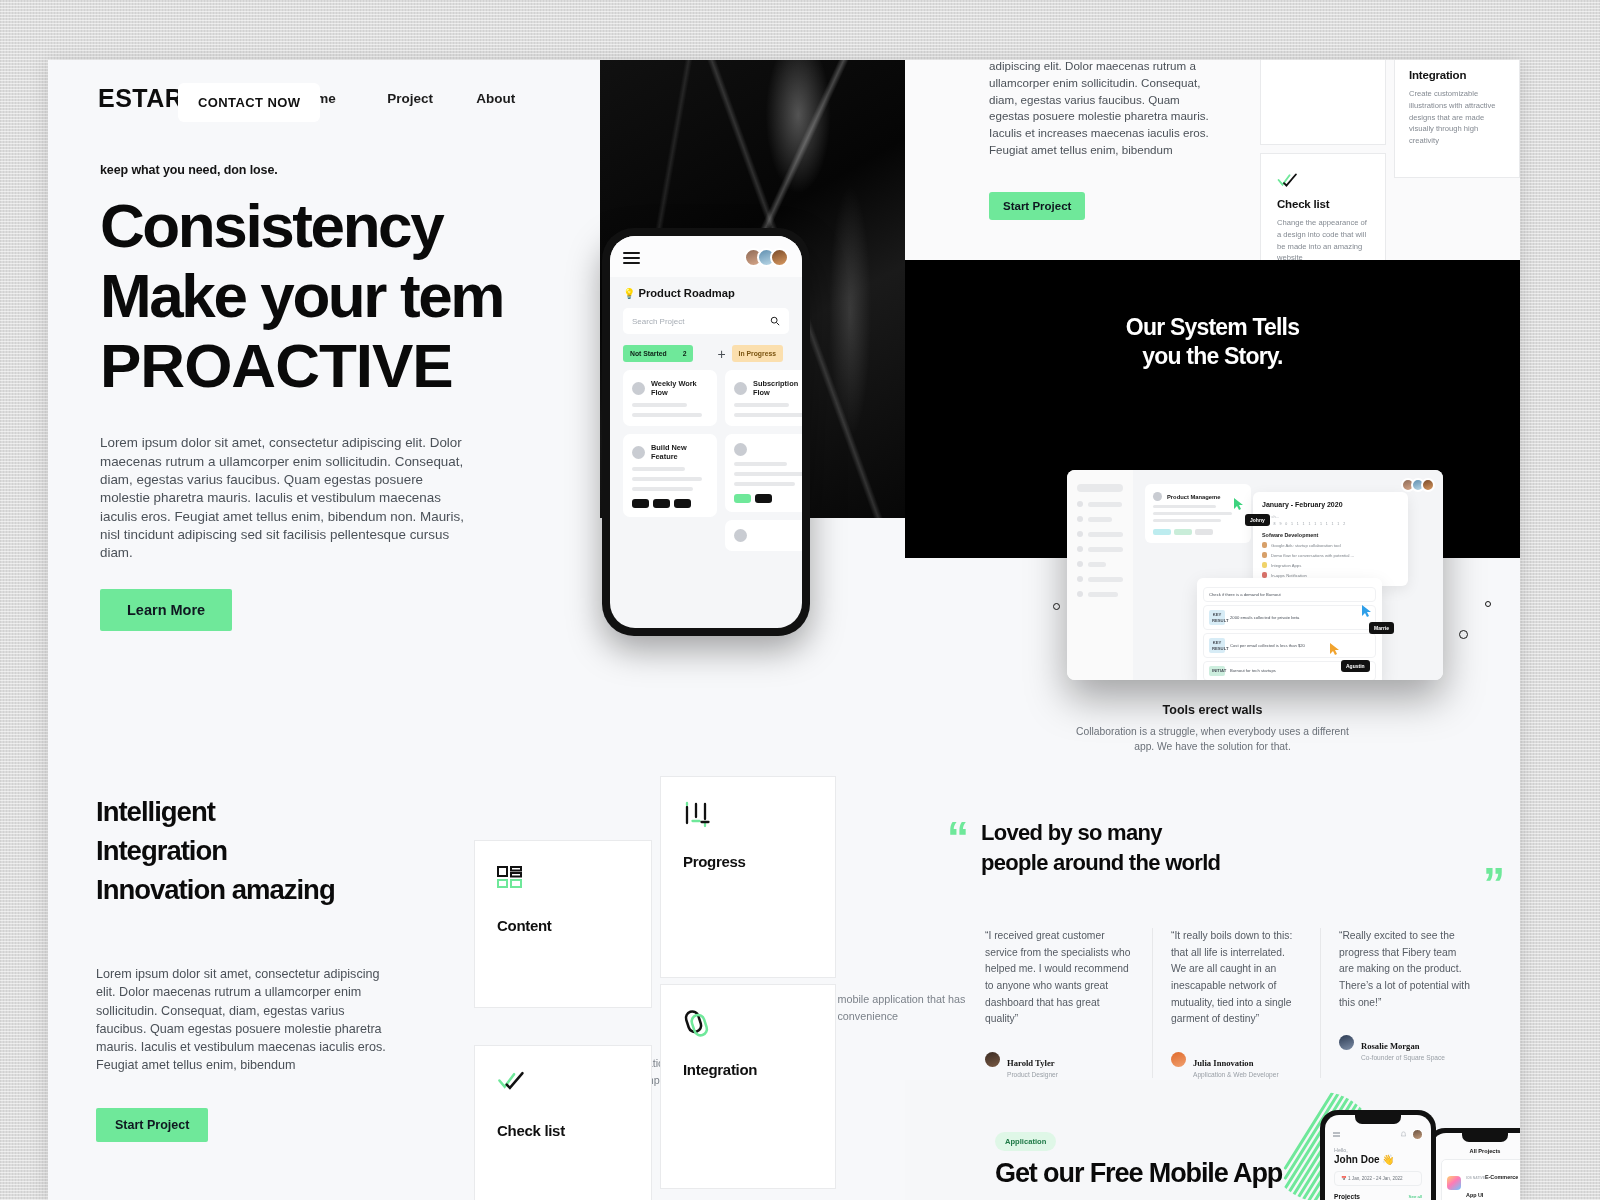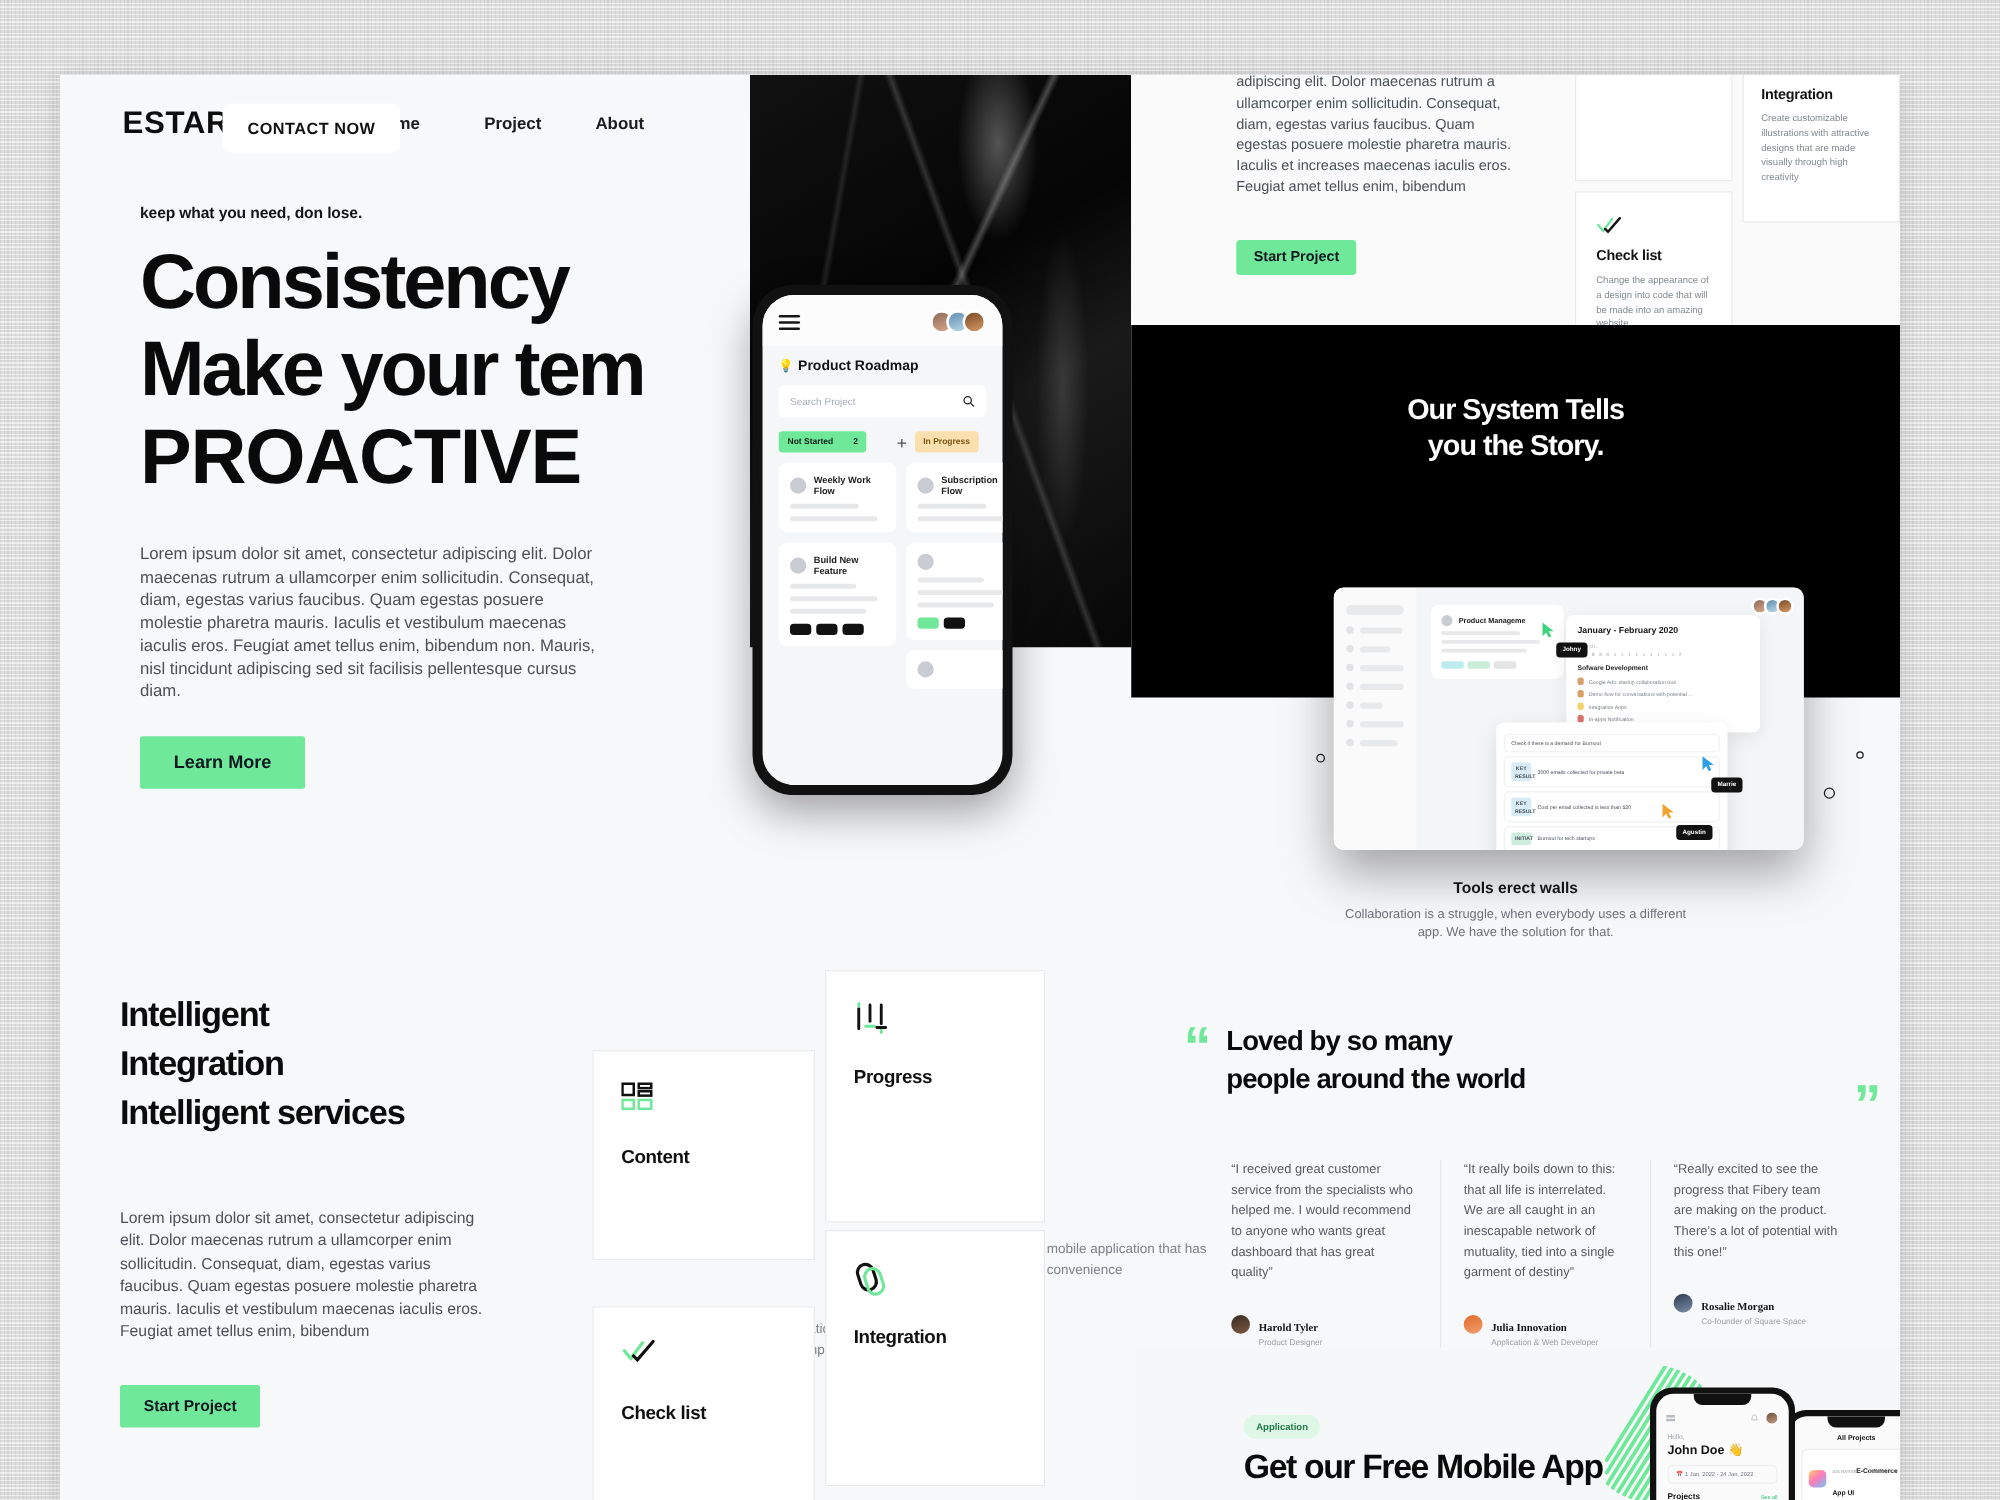--- a/index.html
+++ b/index.html
@@ -21,21 +21,21 @@
   #page { position:absolute; left:48px; top:60px; width:1472px; height:1140px; z-index:1;
           background:#f7f8fa; overflow:hidden; box-shadow:0 2px 18px rgba(0,0,0,.12); }
 
   
   .hero { position:relative; height:560px; }
   .nav { display:flex; align-items:center; padding:24px 0 0 50px; gap:0; }
   .logo { font-size:25px; font-weight:bold; letter-spacing:.02em; color:#0d0d0d; }
   .nav-links { display:flex; margin-left:95px; gap:0; }
   .nav-links a { font-size:13.5px; font-weight:bold; color:#1c1c1c; text-decoration:none; width:89px; }
 
-  .hero-left { padding-left:52px; padding-top:50px; width:540px;margin-left:12px; }
+  .hero-left { padding-left:52px; padding-top:50px; width:540px; }
   .kicker { font-size:12.5px; font-weight:bold; color:#141414; letter-spacing:-.1px; }
   h1.hero-title { font-size:62px; line-height:1.13; font-weight:bold; letter-spacing:-2.4px; color:#0a0a0a; margin-top:14px; }
   h1.hero-title .l3 { letter-spacing:-1px; }
   .hero-p { margin-top:33px; width:372px; font-size:13.4px; line-height:1.37; color:#4b5158; }
   .btn-green { display:inline-block; margin-top:26px; background:#6fe89a; color:#0f1720;
                font-size:14.5px; font-weight:bold; padding:13px 27px; border:0; border-radius:2px; cursor:pointer; }
 
   
   .marble { position:absolute; left:552px; top:0; width:305px; height:458px; overflow:hidden; }
   .marble-bg{ position:absolute; inset:0;
@@ -479,21 +479,21 @@
     <div class="story-cap">
       <h3>Tools erect walls</h3>
       <p>Collaboration is a struggle, when everybody uses a different app. We have the solution for that.</p>
     </div>
   </div>
 
   <section class="svc">
     <h2>
       <span>Intelligent</span><br>
       <span>Integration</span><br>
-      <span>Intelligent services</span>
+      <span>Innovation amazing</span>
     </h2>
     <p>Lorem ipsum dolor sit amet, consectetur adipiscing elit. Dolor maecenas rutrum a ullamcorper enim sollicitudin. Consequat, diam, egestas varius faucibus. Quam egestas posuere molestie pharetra mauris. Iaculis et vestibulum maecenas iaculis eros. Feugiat amet tellus enim, bibendum</p>
     <button class="btn-green">Start Project</button>
 
     <div class="card c-content">
       <div class="ic">
         <svg width="26" height="26" viewBox="0 0 26 26" fill="none" stroke-width="2">
           <rect x="1" y="2" width="9" height="9" stroke="#111"></rect>
           <rect x="14" y="2" width="10" height="3.5" stroke="#111"></rect>
           <rect x="14" y="8" width="10" height="3.5" stroke="#111"></rect>

